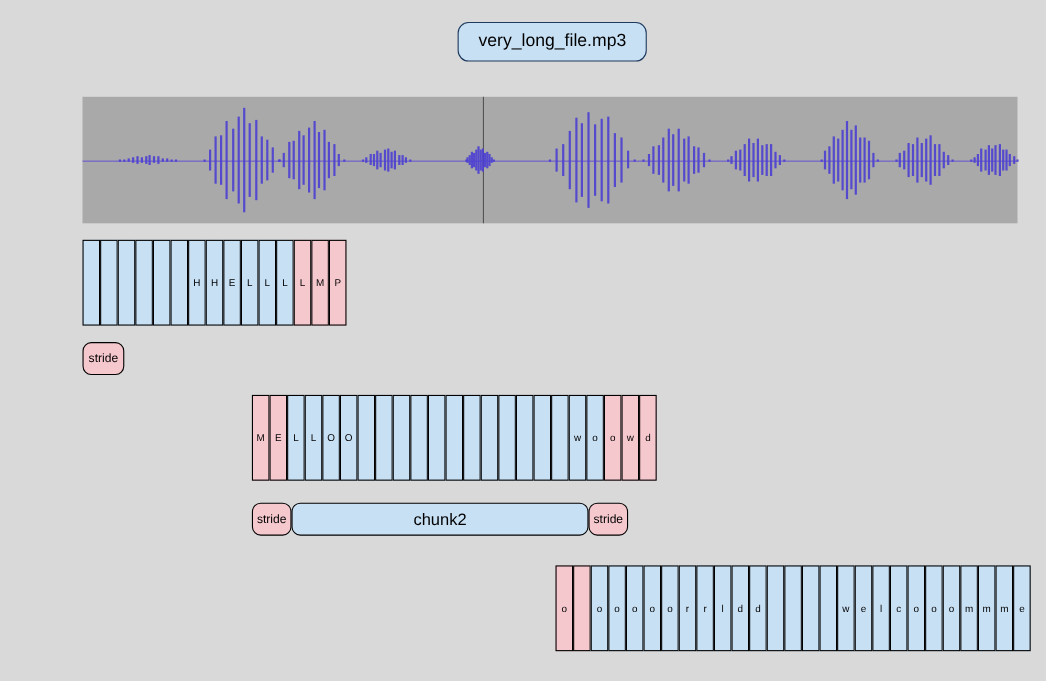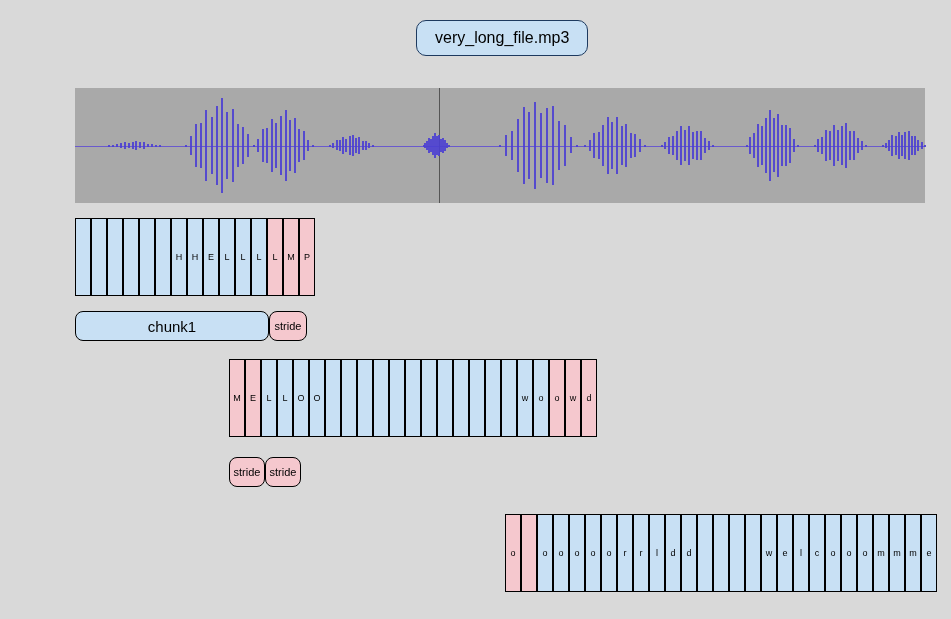--- a/index.html
+++ b/index.html
@@ -343,19 +343,19 @@
     <div class="tok">c</div>
     <div class="tok">o</div>
     <div class="tok">o</div>
     <div class="tok">o</div>
     <div class="tok">m</div>
     <div class="tok">m</div>
     <div class="tok">m</div>
     <div class="tok">e</div>
   </div>
 <div class="labelrow" style="left: 75px; top: 311px;">
-    <div class="labelbox" style="width: 194px;">chunk1</div>
     <div class="labelbox stride" style="width: 38px;">stride</div>
   </div>
 <div class="labelrow" style="left: 229px; top: 457px;">
     <div class="labelbox stride" style="width: 36px;">stride</div>
+    <div class="labelbox" style="width: 270px;">chunk2</div>
     <div class="labelbox stride" style="width: 36px;">stride</div>
   </div>
 
 </body></html>

